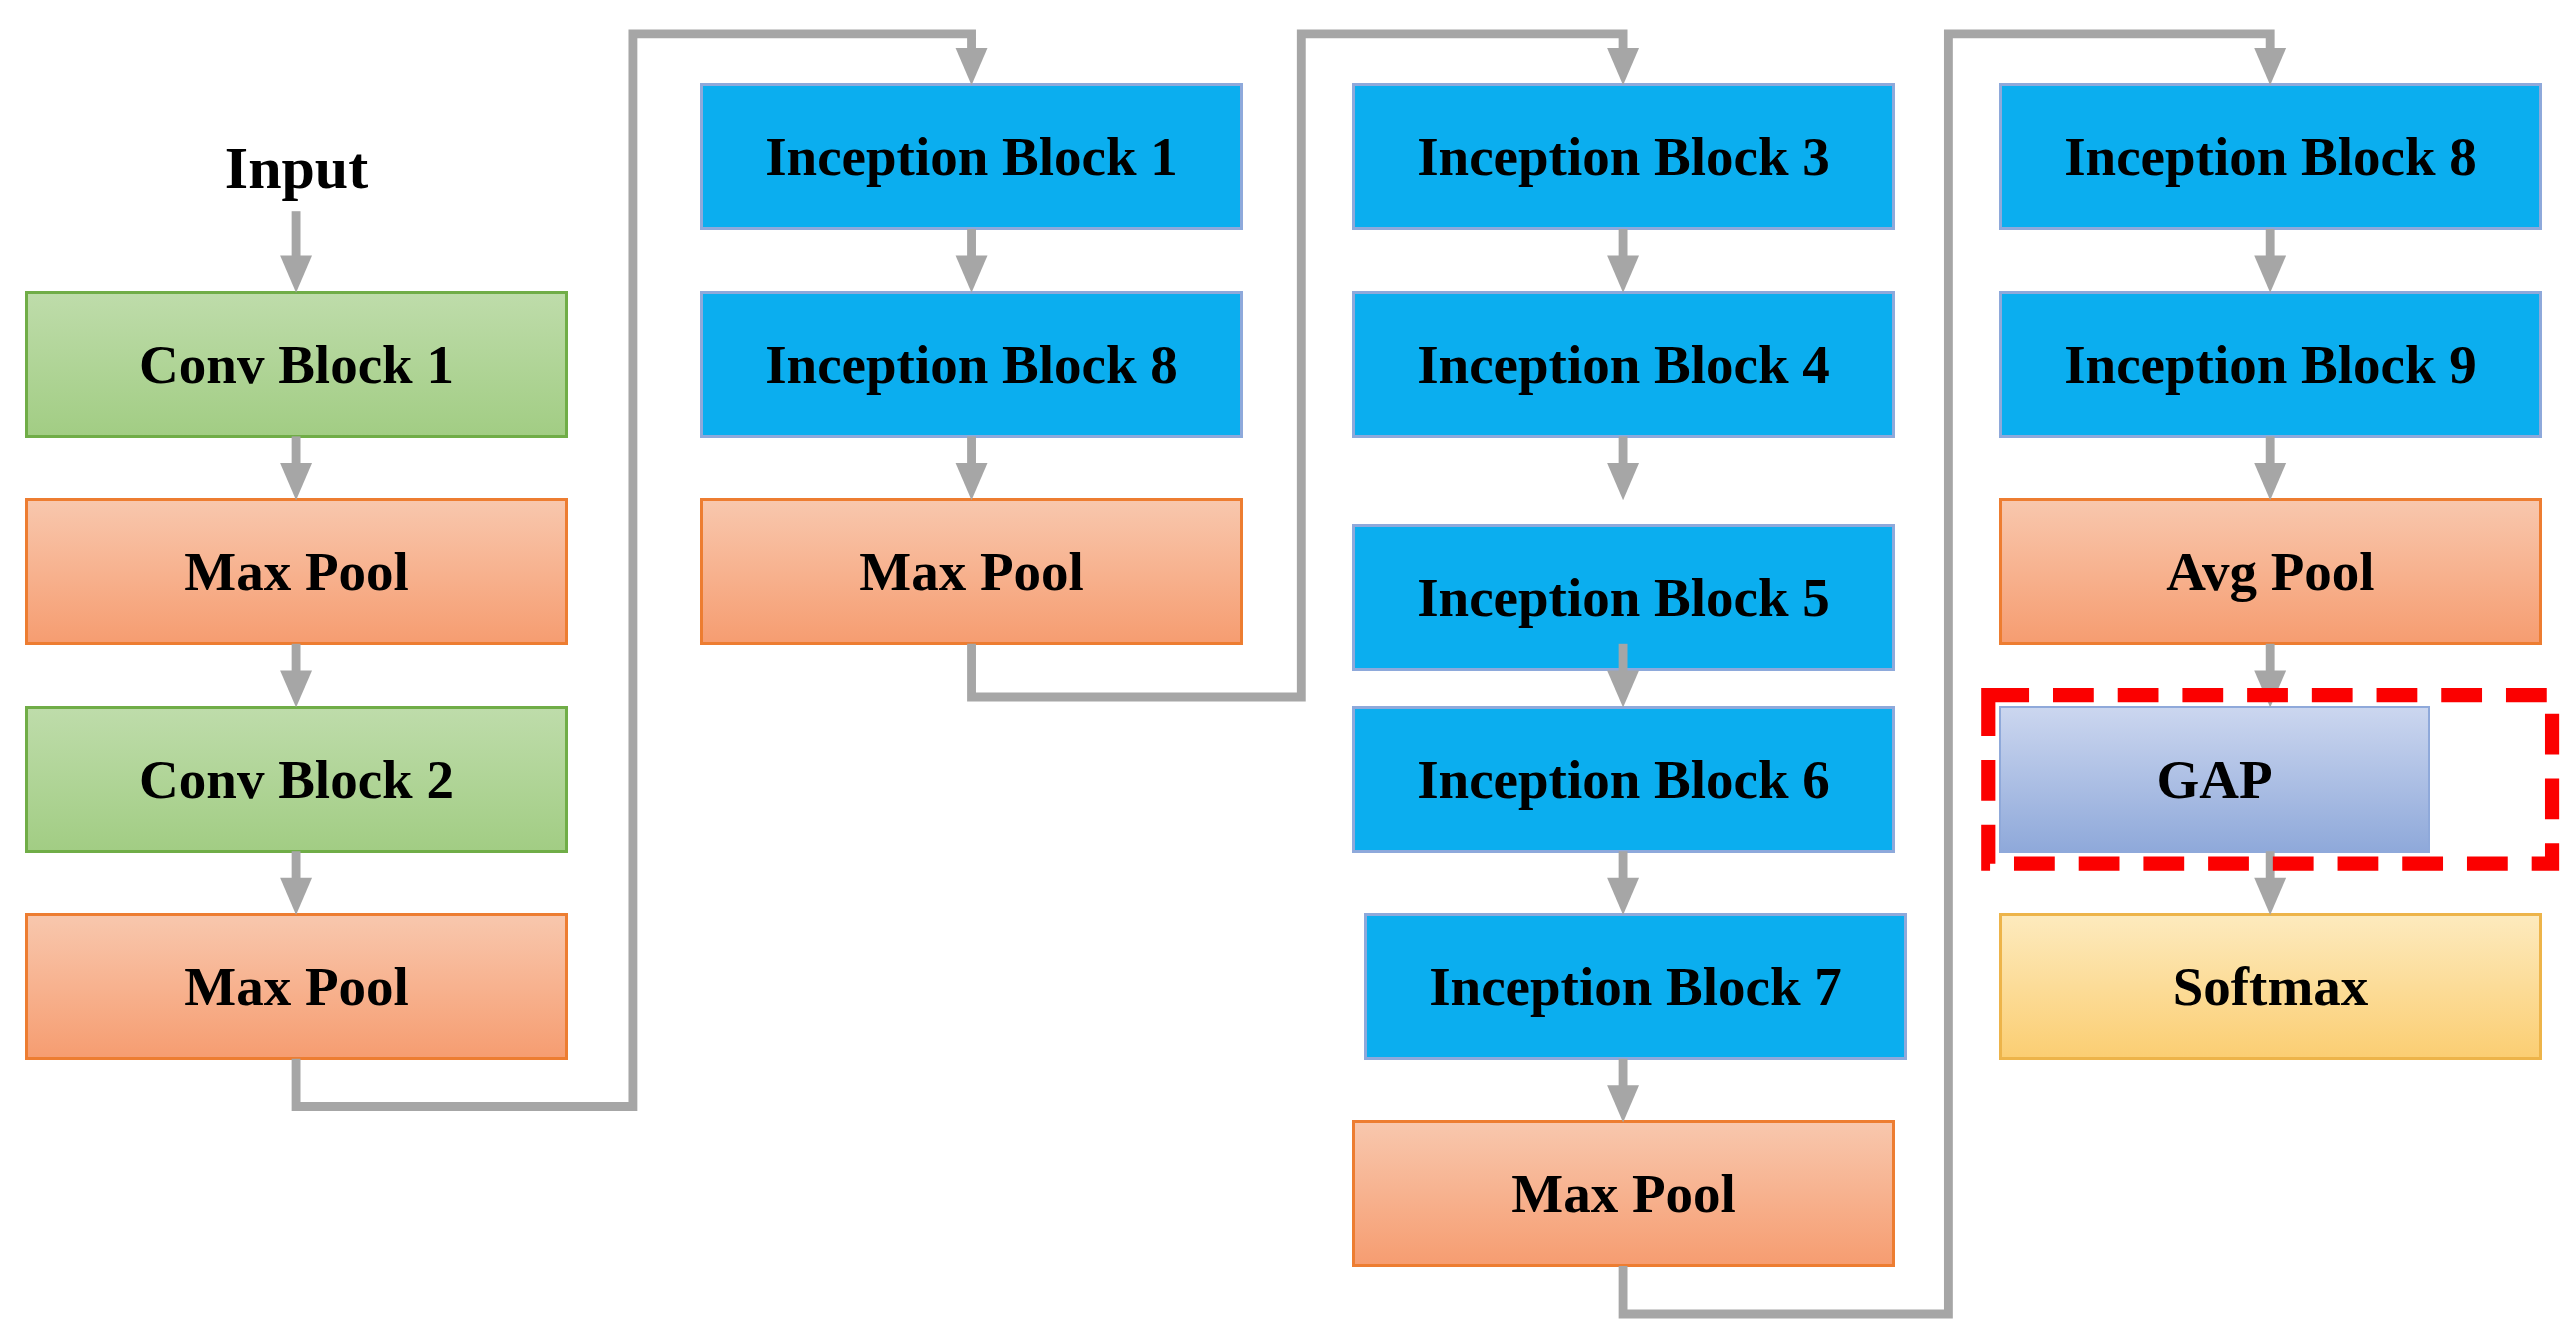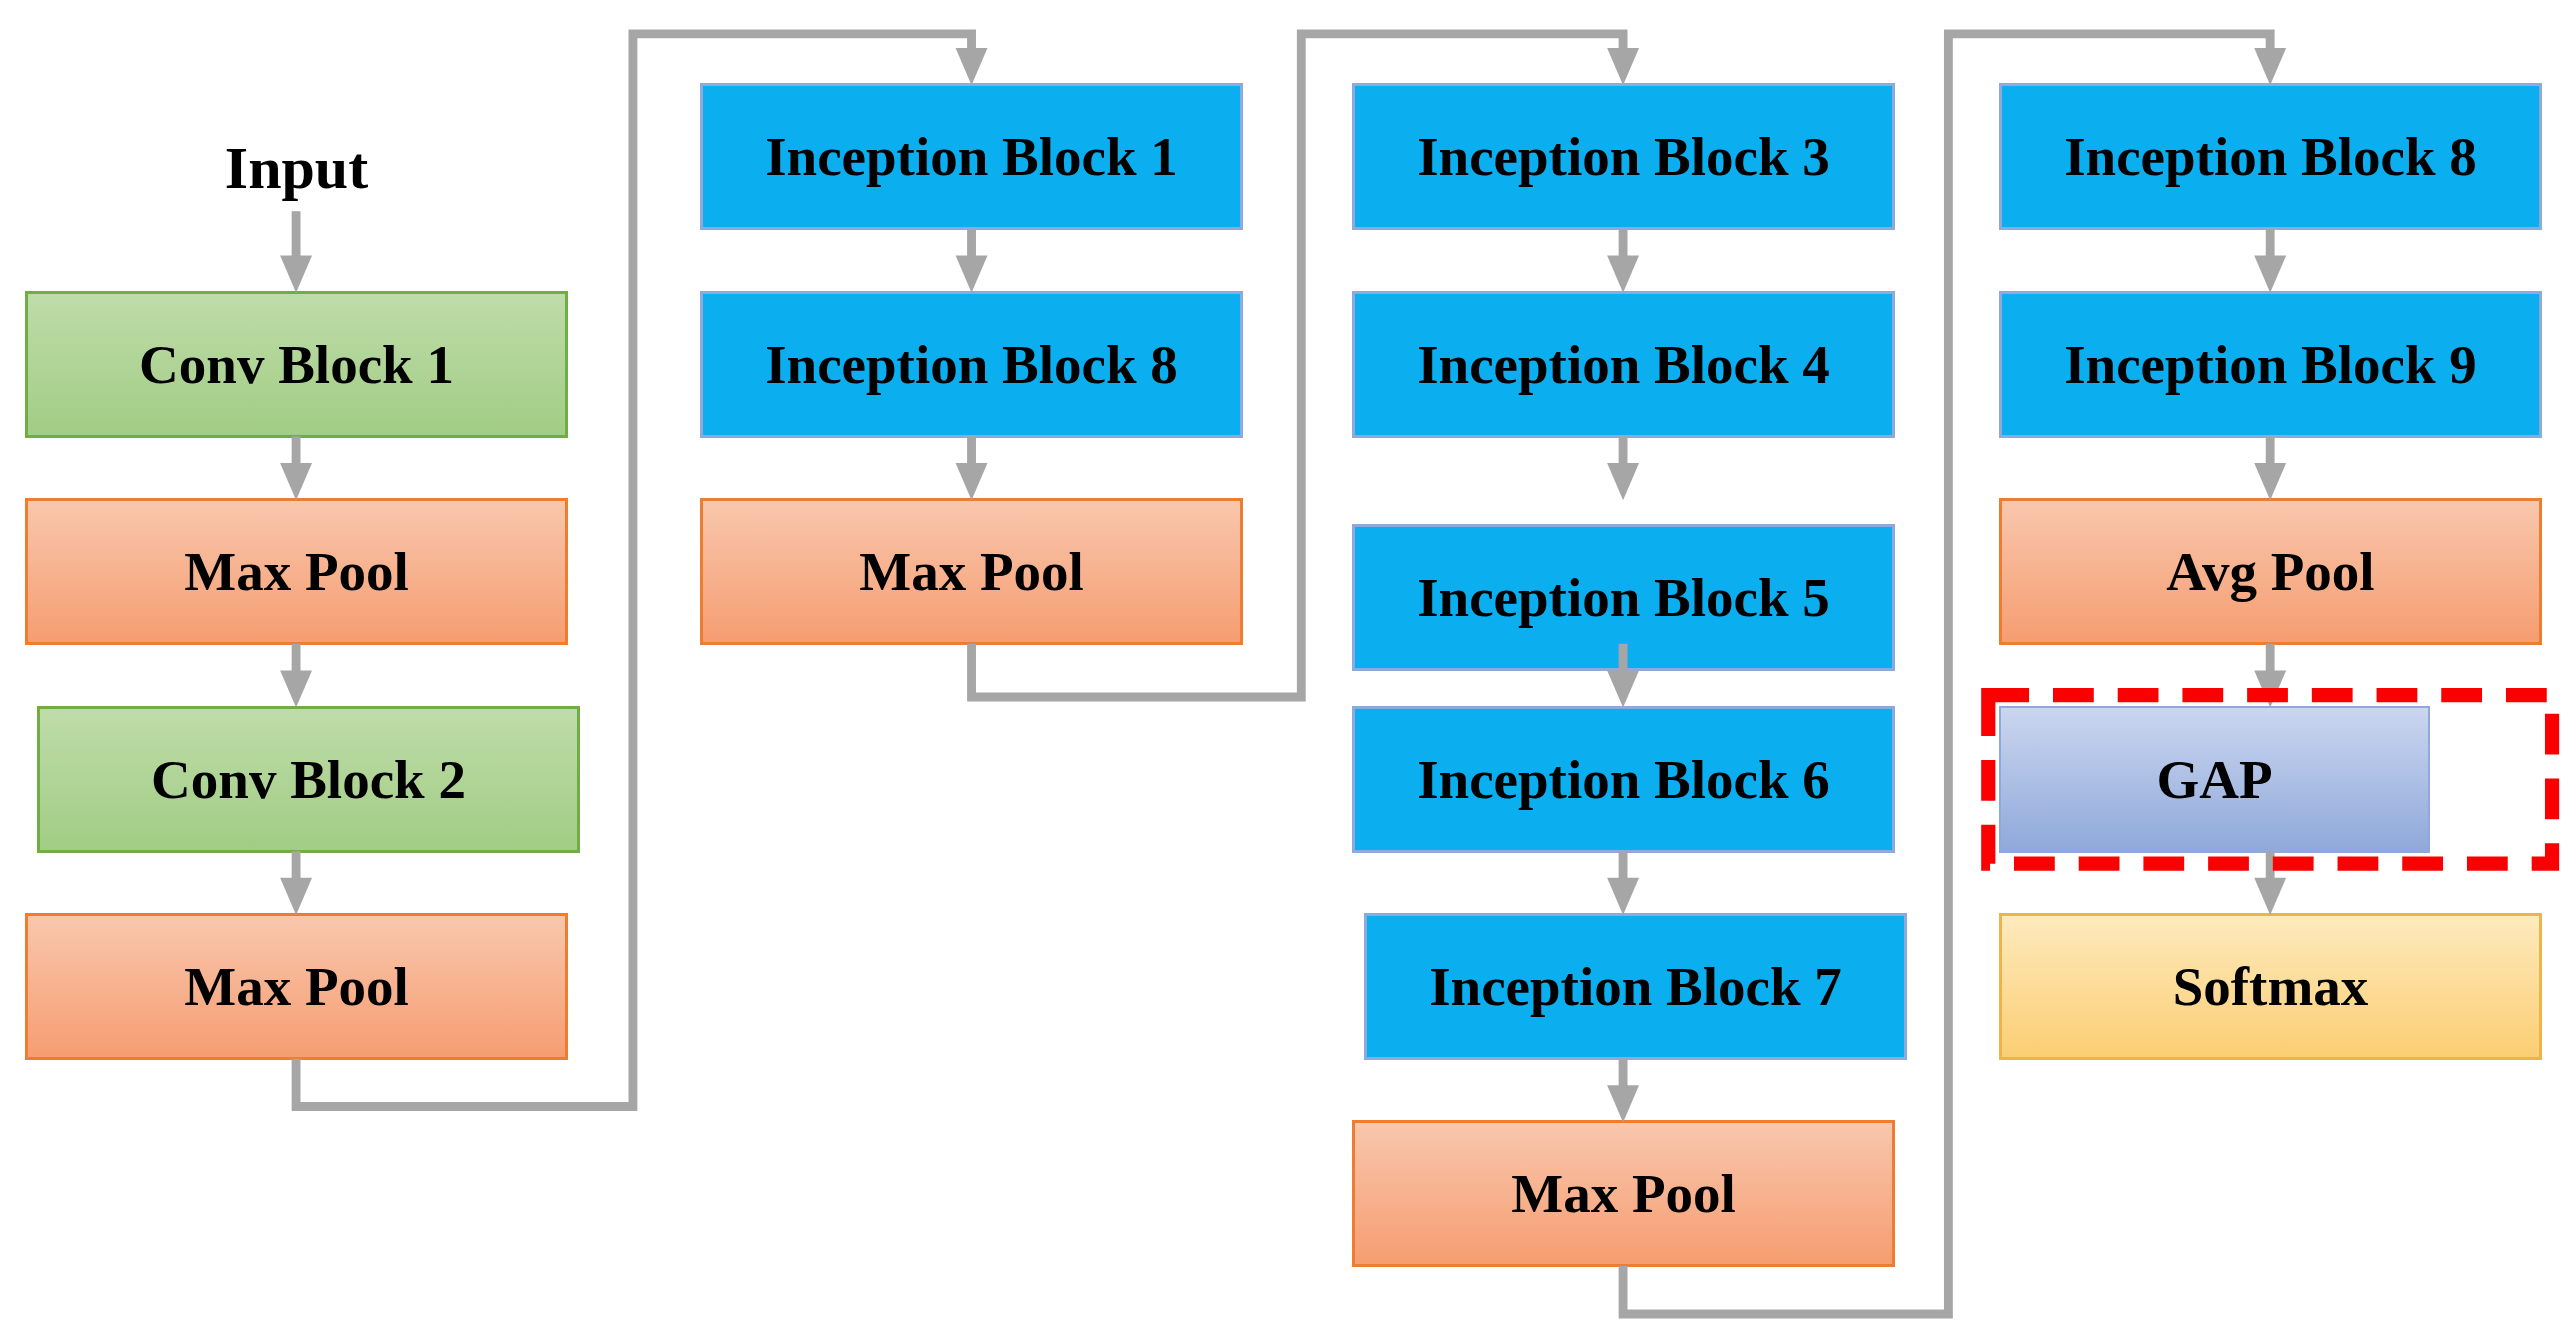--- a/index.html
+++ b/index.html
@@ -56,21 +56,21 @@
 <body>
 
 <div id="canvas">
     <div class="input-label" style="left: 25px; top: 129px; width: 543px; height: 78px;">Input</div>
     <div class="block conv" style="left: 25px; top: 291px; width: 543px; height: 147px;">
       <span>Conv Block 1</span>
     </div>
     <div class="block pool" style="left: 25px; top: 498px; width: 543px; height: 147px;">
       <span>Max Pool</span>
     </div>
-    <div class="block conv" style="left: 25px; top: 706px; width: 543px; height: 147px; margin-left: 12px;">
+    <div class="block conv" style="left: 25px; top: 706px; width: 543px; height: 147px;">
       <span>Conv Block 2</span>
     </div>
     <div class="block pool" style="left: 25px; top: 913px; width: 543px; height: 147px;">
       <span>Max Pool</span>
     </div>
     <div class="block inception" style="left: 700px; top: 83px; width: 543px; height: 147px;">
       <span>Inception Block 1</span>
     </div>
     <div class="block inception" style="left: 700px; top: 291px; width: 543px; height: 147px;">
       <span>Inception Block 8</span>

